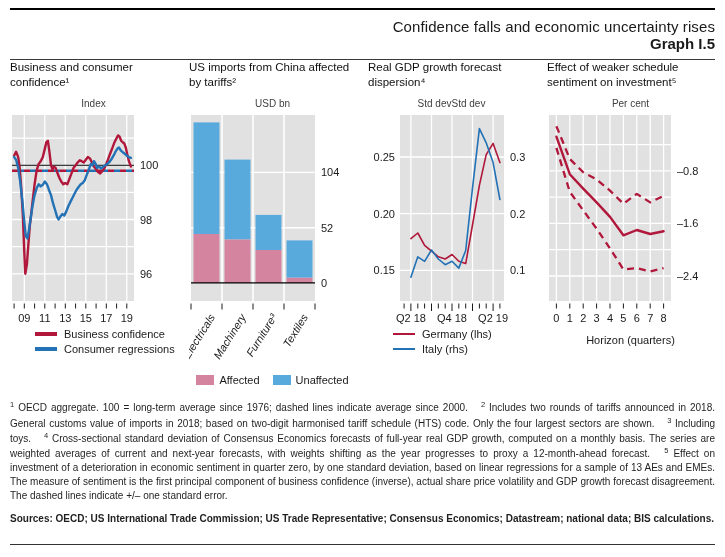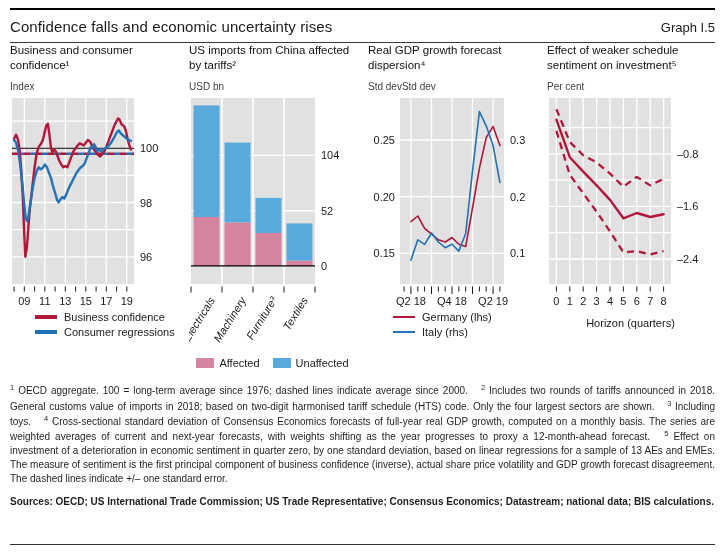--- a/index.html
+++ b/index.html
@@ -3,28 +3,28 @@
 <meta charset="utf-8">
 <style>
   html,body { margin:0; padding:0; }
   body {
     width:725px; height:557px; position:relative; overflow:hidden;
     background:#ffffff; color:#1a1a1a;
     font-family:"Liberation Sans","DejaVu Sans",sans-serif;
   }
   .page { padding:8px 10px 0 10px; }
   .rule-top { border-top:2px solid #000; }
-  .header { display:flex; justify-content:space-between; align-items:flex-end; padding:8px 0 7px 0; }
+  .header { display:flex; justify-content:space-between; align-items:flex-end; padding:8px 0 7px 0;flex-direction:column; }
   .title { font-size:15px; letter-spacing:0.1px; }
-  .graph-label { font-size:13px; }
+  .graph-label { font-size:15px;font-weight:bold; }
   .rule-sub { border-top:1px solid #3a3a3a; }
   .panels { display:flex; gap:12px; }
   .panel { width:167px; flex:0 0 167px; }
   .ptitle { font-size:11.5px; line-height:1.32; height:34px; color:#111; }
-  .punits { display:flex; justify-content:flex-start; align-items:flex-end; height:15px; font-size:10px; color:#3f3f3f; margin-bottom:2px; }
+  .punits { display:flex; justify-content:center; align-items:flex-end; height:15px; font-size:10px; color:#3f3f3f; margin-bottom:2px; }
   .punits .ul, .punits .ur { white-space:nowrap; }
   svg.chart { display:block; }
   .legend { font-size:11px; color:#1a1a1a; }
   .legend.stack .li { display:flex; align-items:center; gap:7px; margin:3px 0 3px 25px; }
   .legend.row { display:flex; justify-content:center; gap:13px; margin-top:5px;align-items:center; }
   .legend.row .li { display:flex; align-items:center; gap:5px; }
   .sw { flex:0 0 auto; }
   .xlabel { text-align:center; font-size:11px; margin-top:9px; color:#1a1a1a; }
   .footnotes { margin-top:14px; font-size:10px; line-height:1.4; text-align:justify; color:#1f1f1f; }
   .footnotes sup { font-size:7.5px; }

